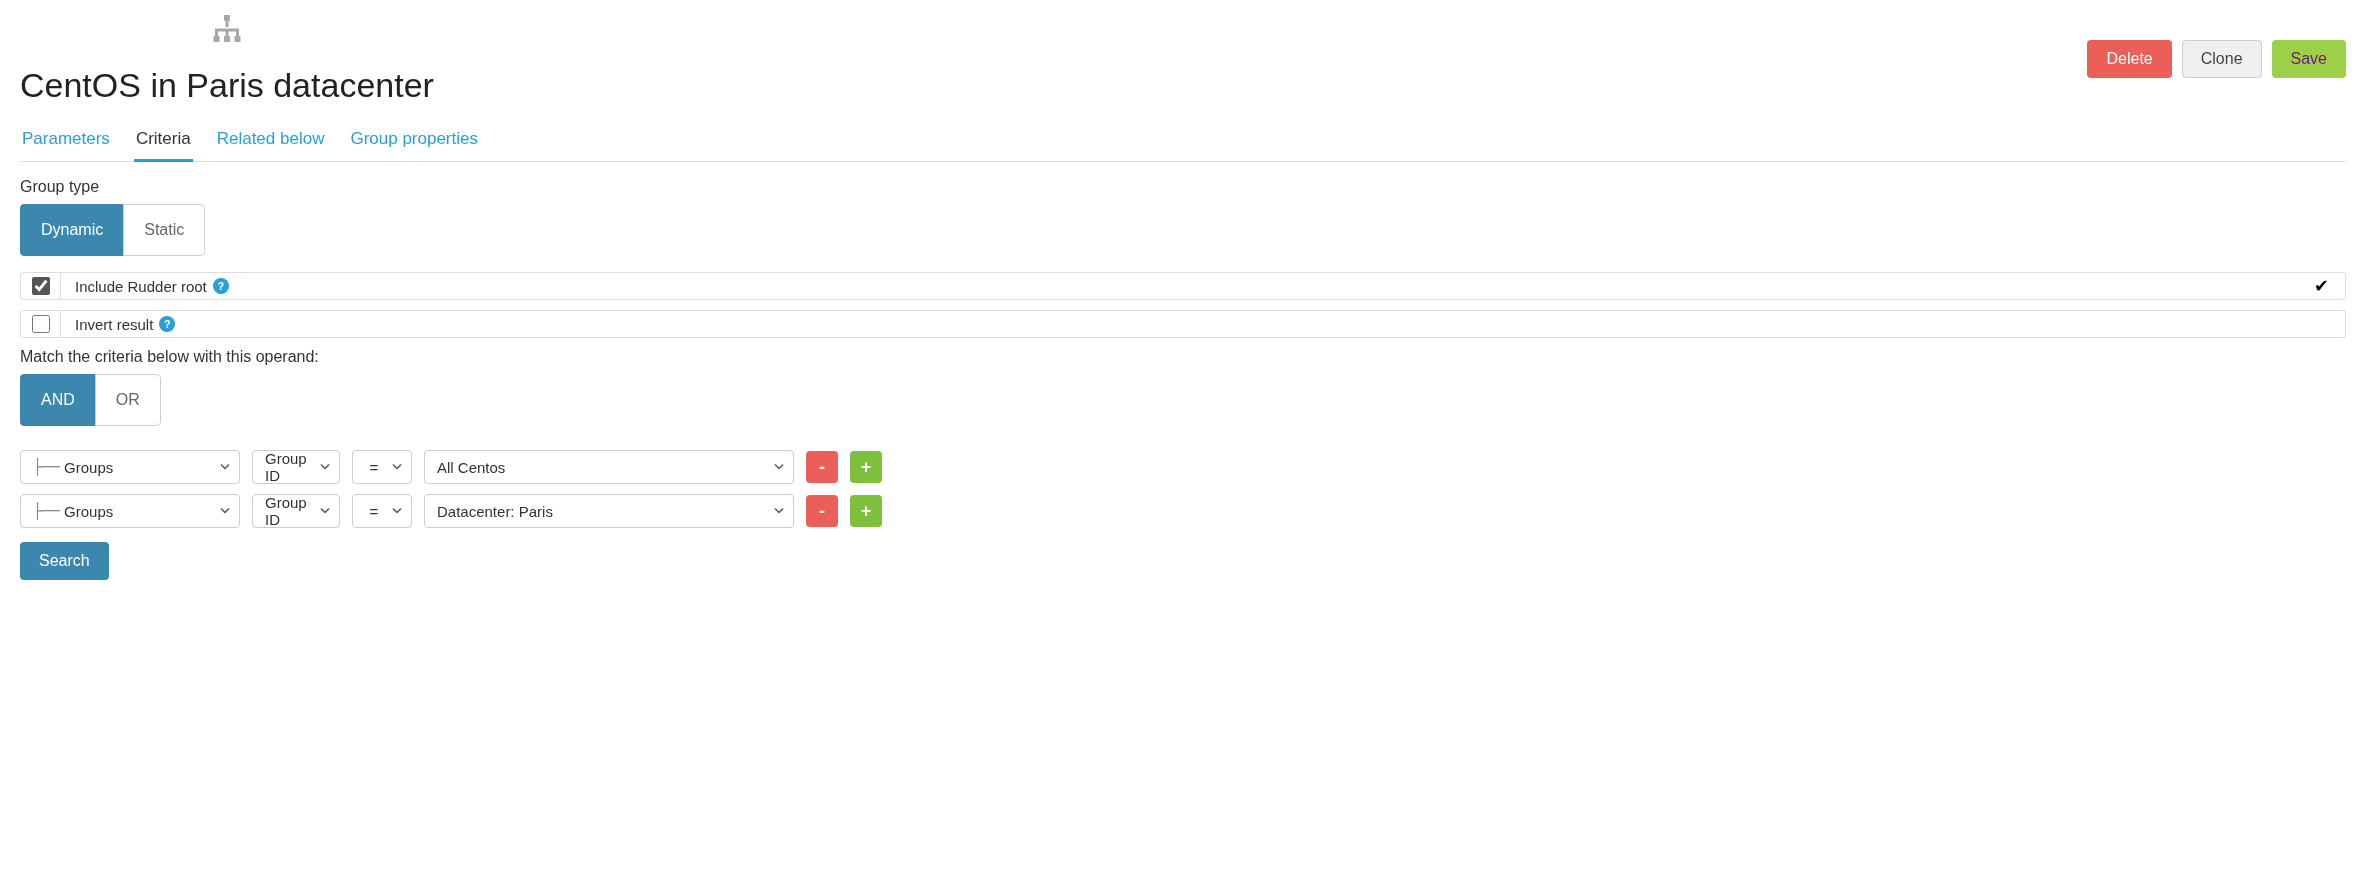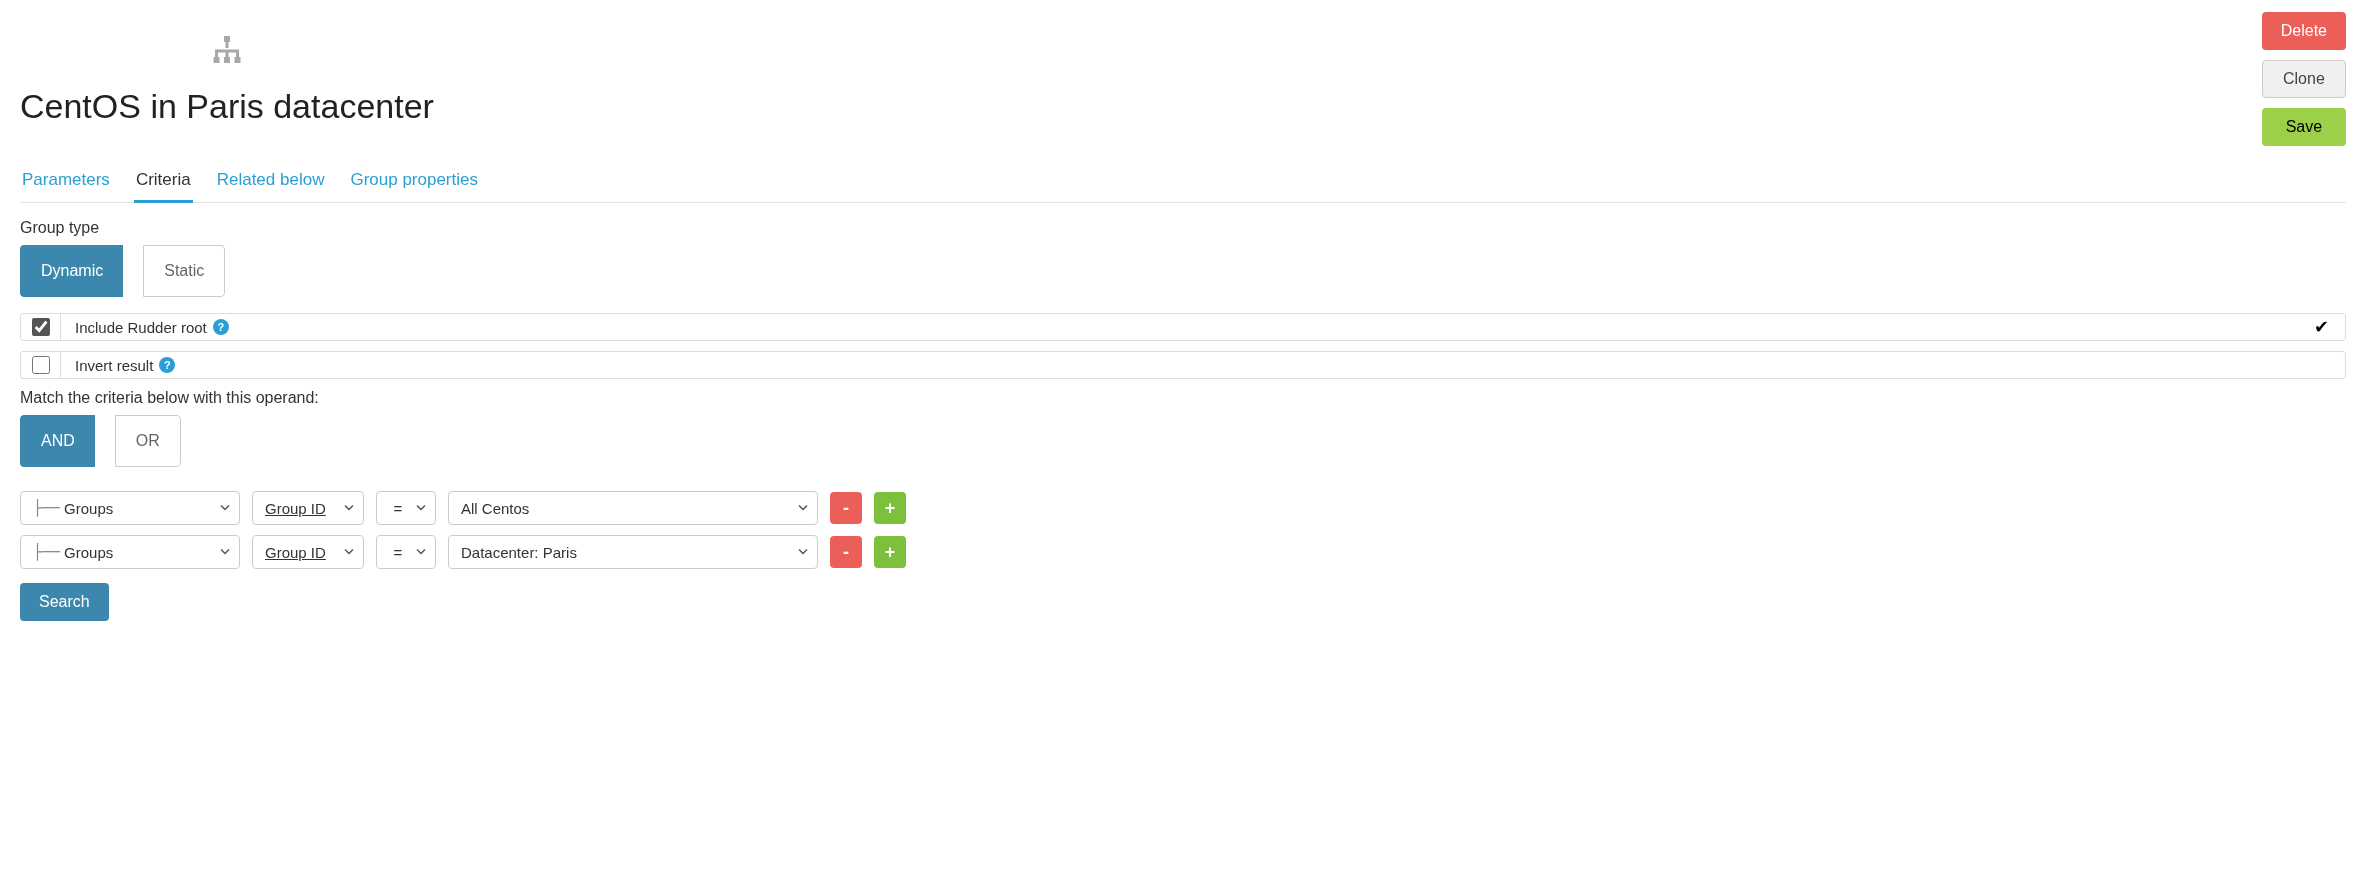--- a/index.html
+++ b/index.html
@@ -21,36 +21,36 @@
       align-items: center;
       gap: 18px;
       flex-direction: column;
     }
     .sitemap-icon svg { display: block; }
     h1 {
       font-size: 34px;
       font-weight: 400;
       color: #222;
     }
-    .actions { display: flex; gap: 10px; flex-direction: column; }
+    .actions { display: flex; gap: 10px; }
     .btn {
       display: inline-flex;
       align-items: center;
       justify-content: center;
       height: 38px;
       padding: 0 18px;
       border-radius: 4px;
       font-size: 16px;
       border: 1px solid transparent;
       cursor: pointer;
       font-family: inherit;
     }
     .btn-danger { background: #ec5f59; color: #fff; }
     .btn-default { background: #f0f0f0; color: #444; border-color: #ccc; }
-    .btn-success { background: #9bd048; color: #000000; }
+    .btn-success { background: #9bd048; color: #701a75; }
     .btn-primary { background: #3b87ad; color: #fff; }
 
     .tabs {
       display: flex;
       gap: 22px;
       border-bottom: 1px solid #e2e2e2;
       margin-bottom: 16px;
     }
     .tab {
       padding: 6px 2px 10px 2px;
@@ -80,21 +80,21 @@
     .toggle-btn {
       padding: 16px 20px;
       font-size: 16px;
       border: 1px solid #ccc;
       background: #fff;
       color: #666;
       cursor: pointer;
       font-family: inherit;
     }
     .toggle-btn:first-child { border-right: none; border-radius: 4px 0 0 4px; }
-    .toggle-btn:last-child { border-radius: 0 4px 4px 0; margin-left: 20px; }
+    .toggle-btn:last-child { border-radius: 0 4px 4px 0; }
     .toggle-btn.active {
       background: #3b87ad;
       color: #fff;
       border-color: #3b87ad;
     }
 
     .option-row {
       display: flex;
       align-items: center;
       border: 1px solid #ddd;
@@ -163,21 +163,21 @@
       cursor: pointer;
     }
     .cselect .chev {
       position: absolute;
       right: 8px;
       top: 50%;
       transform: translateY(-50%);
       pointer-events: none;
     }
     .w-category { width: 220px; }
-    .w-attr     { width: 112px; text-decoration: underline; }
+    .w-attr     { width: 88px; }
     .w-op       { width: 60px; justify-content: center; }
     .w-op .op-text { flex:1; text-align:center; }
     .w-value    { width: 370px; }
 
     .sq-btn {
       width: 32px;
       height: 32px;
       display: inline-flex;
       align-items: center;
       justify-content: center;

